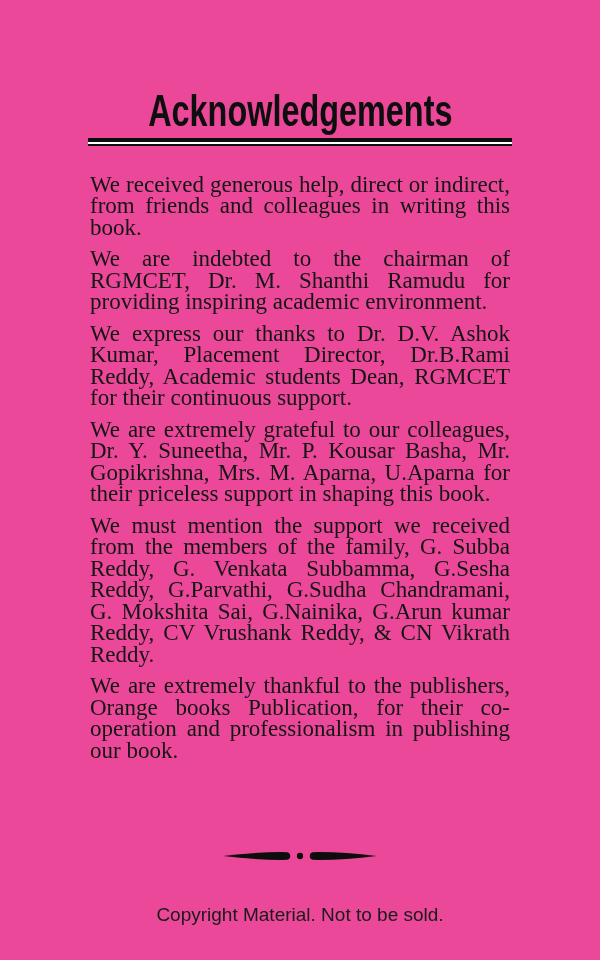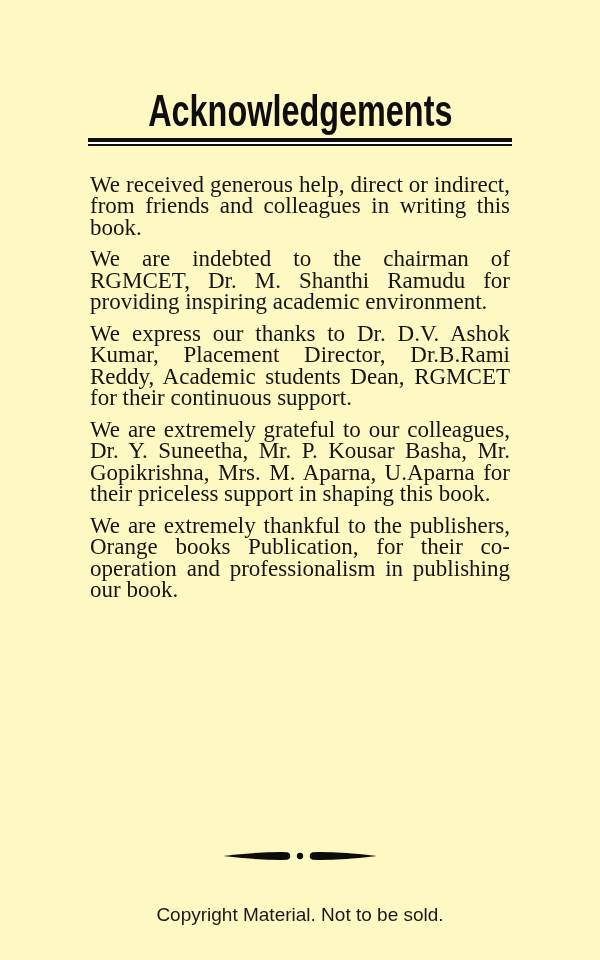--- a/index.html
+++ b/index.html
@@ -1,21 +1,21 @@
 <!DOCTYPE html>
 <html><head>
 <meta charset="utf-8">
 <style>
   html, body { margin: 0; padding: 0; background: #e8e8e8; }
   .page {
     position: relative;
     width: 600px;
     height: 960px;
     margin: 0 auto;
-    background: #fef9c3;
+    background: #ec4899;
     overflow: hidden;
     color: #161616;
   }
   .title-wrap {
     margin-top: 86px;
     text-align: center;
     white-space: nowrap;
   }
   .page-title {
     display: inline-block;
@@ -79,20 +79,21 @@
     <div class="bar-thick"></div>
     <div class="bar-gap"></div>
     <div class="bar-thin"></div>
   </div>
 
   <div class="body-text">
     <p>We received generous help, direct or indirect, from friends and colleagues in writing this book.</p>
     <p>We are indebted to the chairman of RGMCET, Dr. M. Shanthi Ramudu for providing inspiring academic environment.</p>
     <p>We express our thanks to Dr. D.V. Ashok Kumar, Placement Director, Dr.B.Rami Reddy, Academic students Dean, RGMCET for their continuous support.</p>
     <p>We are extremely grateful to our colleagues, Dr. Y. Suneetha, Mr. P. Kousar Basha, Mr. Gopikrishna, Mrs. M. Aparna, U.Aparna for their priceless support in shaping this book.</p>
+    <p>We must mention the support we received from the members of the family, G. Subba Reddy, G. Venkata Subbamma, G.Sesha Reddy, G.Parvathi, G.Sudha Chandramani, G. Mokshita Sai, G.Nainika, G.Arun kumar Reddy, CV Vrushank Reddy, &amp; CN Vikrath Reddy.</p>
     <p>We are extremely thankful to the publishers, Orange books Publication, for their co-operation and professionalism in publishing our book.</p>
   </div>
 
   <div class="ornament-wrap">
     <svg width="158" height="16" viewBox="0 0 160 16" xmlns="http://www.w3.org/2000/svg" aria-hidden="true">
       <path d="M2 8 Q 38 3.6 67 4.1 A 4 4 0 0 1 67 11.9 Q 38 12.4 2 8 Z" fill="#0d0d0d"></path>
       <circle cx="80" cy="8" r="3.2" fill="#0d0d0d"></circle>
       <path d="M158 8 Q 122 3.6 93 4.1 A 4 4 0 0 0 93 11.9 Q 122 12.4 158 8 Z" fill="#0d0d0d"></path>
     </svg>
   </div>

